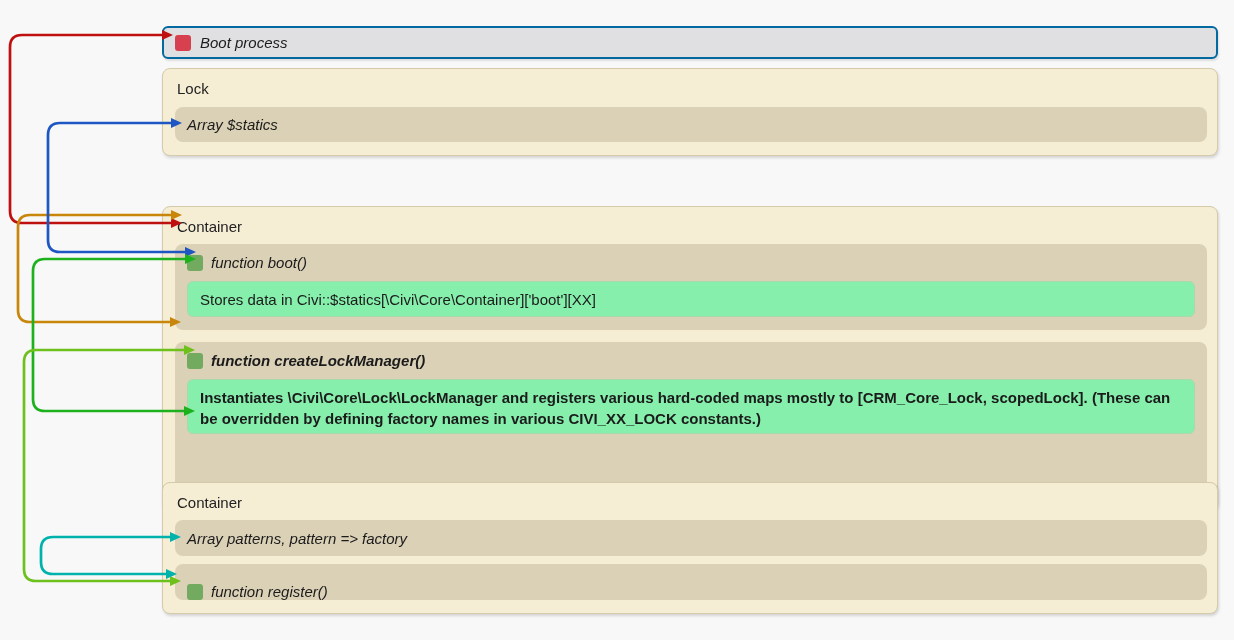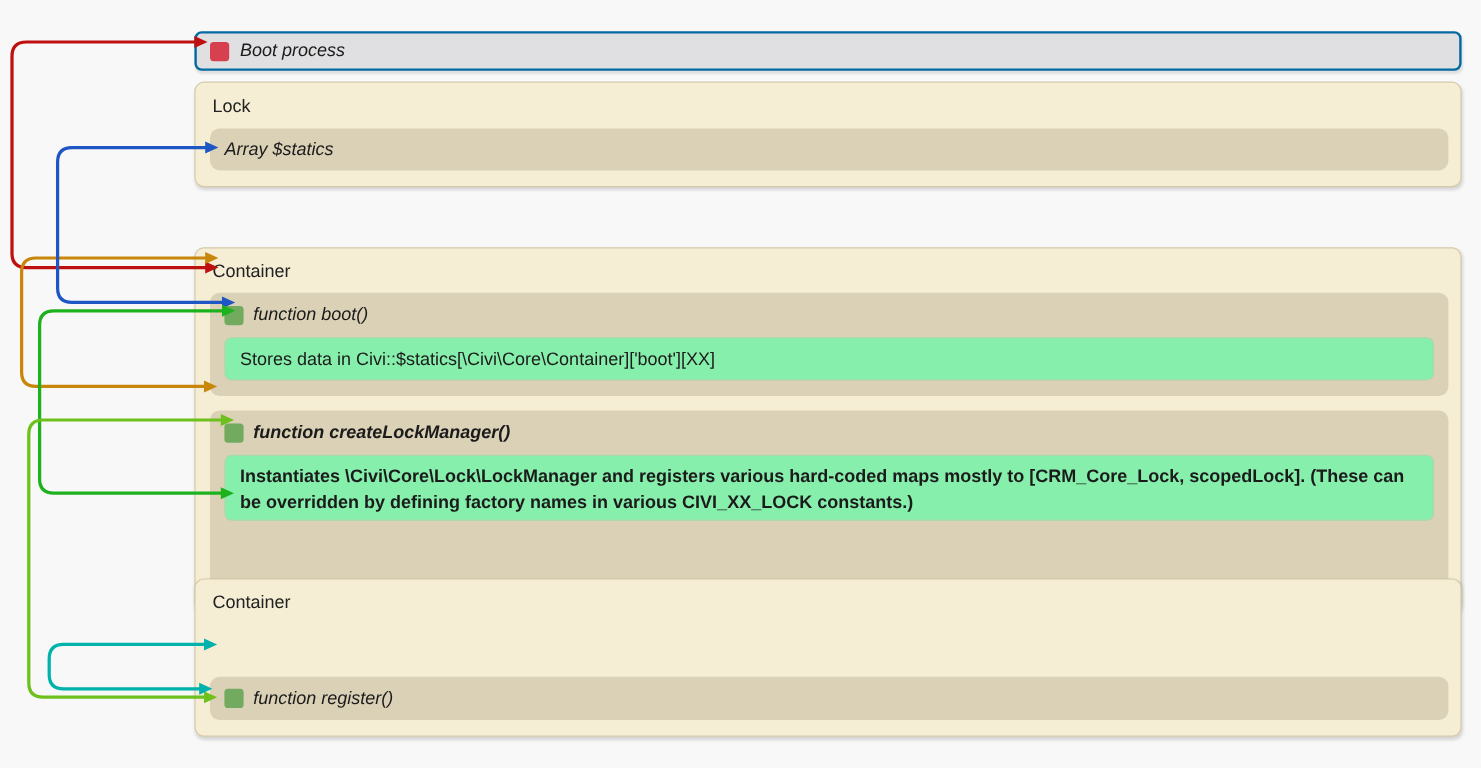--- a/index.html
+++ b/index.html
@@ -28,21 +28,21 @@
   #g-boot{left:12px;top:37px;width:1032px;height:86px;}
   #g-clm{left:12px;top:135px;width:1032px;height:156px;font-weight:bold;}
   .fn-row{left:12px;top:10px;display:flex;align-items:flex-end;gap:8px;}
 
   .note{background:#86efac;border:1px solid #a8d9ab;border-radius:6px;font-size:15px;}
   #note-stores{left:12px;top:37px;width:1008px;height:36px;display:flex;align-items:center;padding-left:12px;}
   #note-inst{left:12px;top:37px;width:1008px;height:55px;padding:7px 22px 0 12px;line-height:21px;}
   #note-returns{left:12px;top:102px;width:1008px;height:36px;display:flex;align-items:center;padding-left:12px;}
 
   #patterns{left:12px;top:37px;width:1032px;height:36px;display:flex;align-items:center;padding-left:12px;}
-  #g-reg{left:12px;top:81px;width:1032px;height:36px;display:flex;align-items:center;gap:8px;padding-left:12px;}
+  #g-reg{left:12px;top:81px;width:1032px;height:36px;display:flex;align-items:flex-end;gap:8px;padding-left:12px;}
 
   svg#arrows{position:absolute;left:0;top:0;z-index:5;pointer-events:none;}
 </style>
 </head>
 <body>
 
 <div class="stage" style="background: rgb(248, 248, 248);">
 
   <div class="node" id="boot">
     <span class="sq red" style="background: rgb(214, 64, 79);"></span>
@@ -75,20 +75,23 @@
         <span class="it">function createLockManager()</span>
       </div>
       <div class="note" id="note-inst">
         <span>Instantiates \Civi\Core\Lock\LockManager and registers various hard-coded maps mostly to [CRM_Core_Lock, scopedLock]. (These can be overridden by defining factory names in various CIVI_XX_LOCK constants.)</span>
       </div>
     </div>
   </div>
 
   <div class="section" id="lockS">
     <div class="sec-title">Container</div>
+    <div class="inner" id="patterns">
+      <span class="it">Array patterns, pattern =&gt; factory</span>
+    </div>
     <div class="inner" id="g-reg">
       <span class="sq green" style="background: rgb(114, 170, 96);"></span>
       <span class="it">function register()</span>
     </div>
   </div>
 
   <svg id="arrows" width="1234" height="640" viewBox="0 0 1234 640">
       <g>
         <path d="M 164 35 L 22 35 Q 10 35 10 47 L 10 211 Q 10 223 22 223 L 173 223" fill="none" stroke="#bf1010" stroke-width="2.7"></path>
         <polygon points="173,35 162,30 162,40" fill="#bf1010"></polygon>

